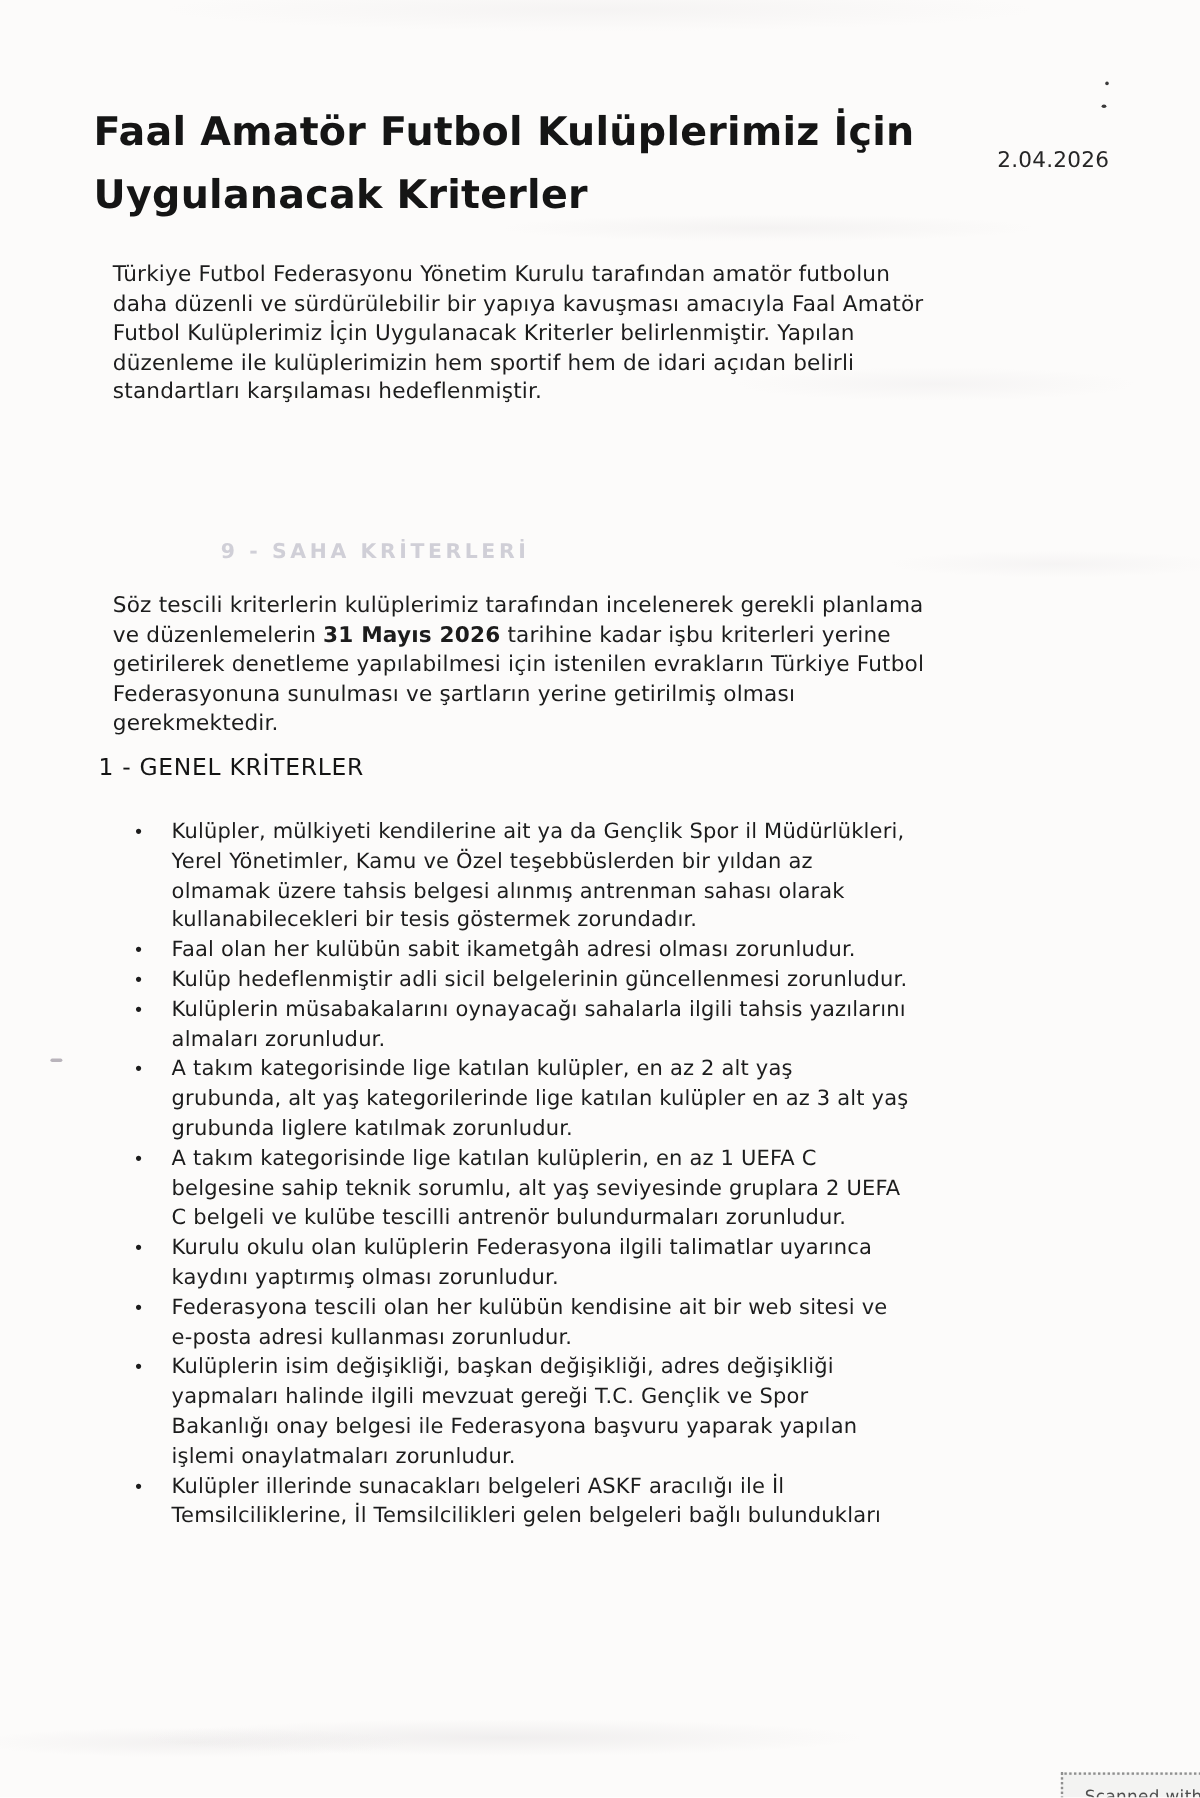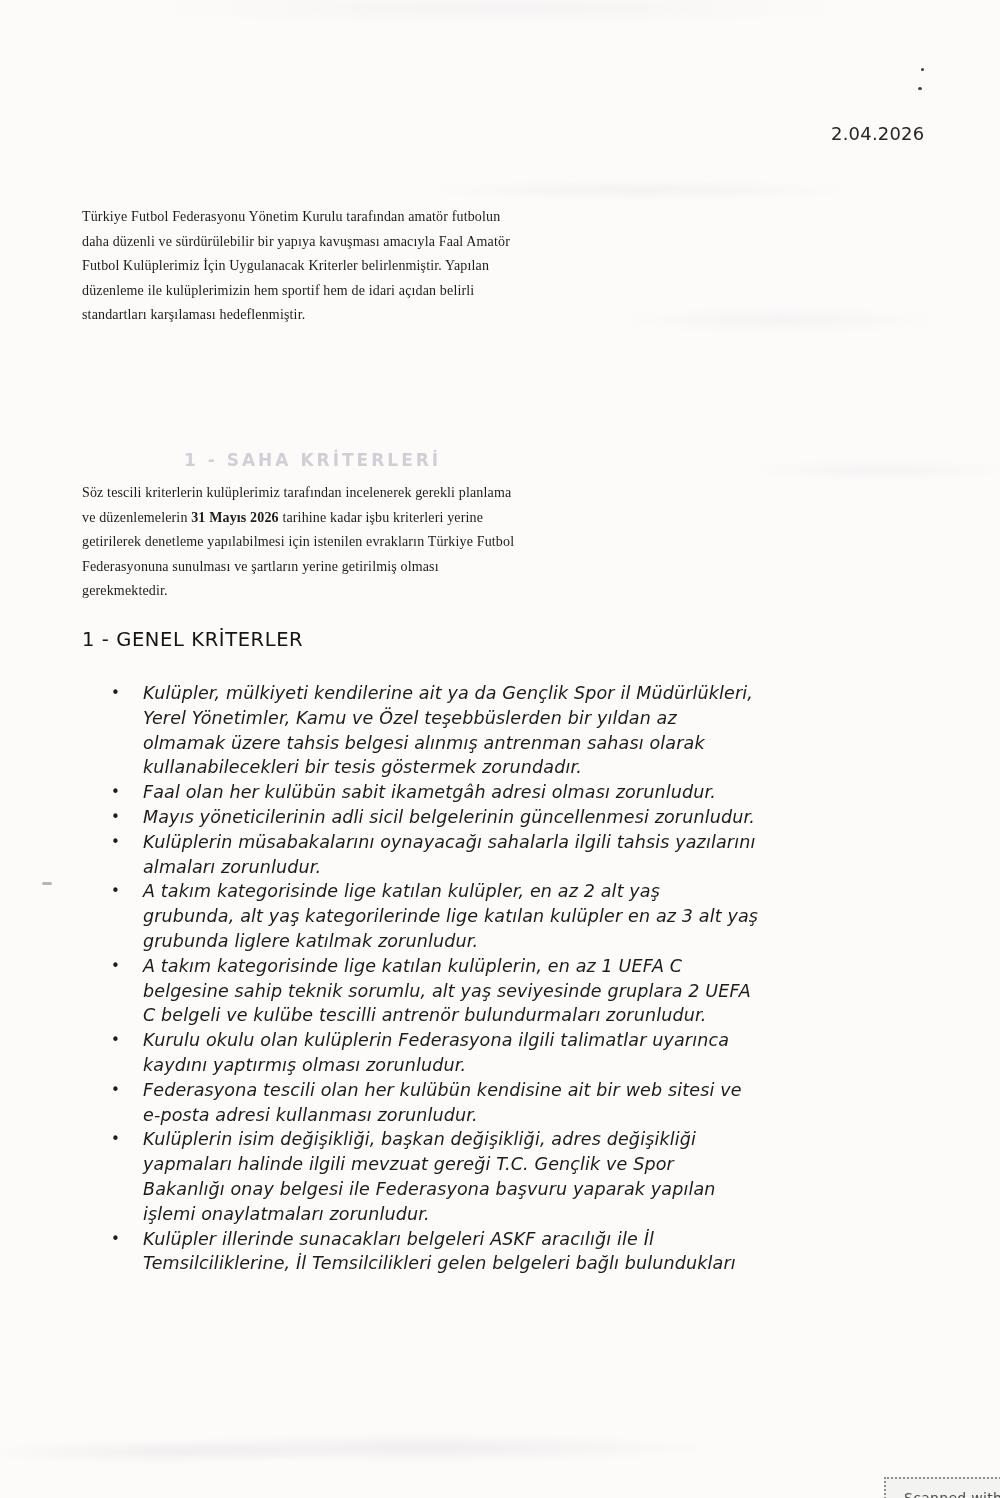--- a/index.html
+++ b/index.html
@@ -21,24 +21,23 @@
   .title{
     position:absolute;left:78px;top:84px;width:780px;margin:0;
     font-size:33px;font-weight:700;line-height:52px;letter-spacing:.2px;
     color:#151515;white-space:pre-line;
   }
   .doc-date{
     position:absolute;left:831px;top:123px;
     font-size:18px;letter-spacing:.2px;color:#262626;
   }
   .para{
-    position:absolute;left:82px;width:832px;margin:0;
-    font-size:14px;line-height:24.6px;letter-spacing:.15px;
+    position:absolute;left:82px;width:832px;margin:12px;
+    font-size:18px;line-height:24.6px;letter-spacing:.15px;
     white-space:pre-line;
-    font-family:Liberation Serif, serif;
   }
   .p1{top:205px}
   .p2{top:357px}
   .p3{top:481px}
   .para strong{font-weight:700;}
   .heading{
     position:absolute;left:82px;top:628px;margin:0;
     font-size:19.5px;font-weight:400;letter-spacing:.6px;color:#141414;
   }
   .criteria{
@@ -46,21 +45,21 @@
     margin:0;padding:0;list-style:none;
   }
   .criteria li{
     display:flex;
     font-size:17.5px;line-height:24.8px;letter-spacing:.15px;
   }
   .marker{
     flex:0 0 61px;box-sizing:border-box;padding-left:29px;
     font-size:15px;line-height:24.8px;color:#1c1c1c;
   }
-  .li-text{flex:1;white-space:pre-line;font-style:italic;}
+  .li-text{flex:1;white-space:pre-line;}
   .bleed{
     position:absolute;left:184px;top:450px;
     font-size:17px;font-weight:700;letter-spacing:3px;
     color:rgba(138,138,158,.38);
     filter:blur(.5px);
   }
   .speck{position:absolute;background:#3a3a3a;border-radius:50%;}
   .speck-1{left:921px;top:68px;width:3px;height:3px;}
   .speck-2{left:918px;top:87px;width:4px;height:3px;}
   .speck-3{left:42px;top:882px;width:10px;height:3px;background:#b9b4bb;border-radius:2px;}
@@ -69,55 +68,57 @@
     box-sizing:border-box;background:#f3f3f2;border:2px dotted #8f8f8f;
     padding:11px 0 0 18px;
     font-size:14px;color:#4e4e4e;letter-spacing:.3px;
   }
 </style>
 </head>
 <body>
 
 <div class="page">
 
+  <h1 class="title">Faal Amatör Futbol Kulüplerimiz İçin
+Uygulanacak Kriterler</h1>
 
   <div class="doc-date">2.04.2026</div>
 
   <p class="para p1">Türkiye Futbol Federasyonu Yönetim Kurulu tarafından amatör futbolun
 daha düzenli ve sürdürülebilir bir yapıya kavuşması amacıyla Faal Amatör
 Futbol Kulüplerimiz İçin Uygulanacak Kriterler belirlenmiştir. Yapılan
 düzenleme ile kulüplerimizin hem sportif hem de idari açıdan belirli
 standartları karşılaması hedeflenmiştir.</p>
 
 
   <p class="para p3"><span>Söz tescili kriterlerin kulüplerimiz tarafından incelenerek gerekli planlama
 ve düzenlemelerin </span><strong>31 Mayıs 2026</strong><span> tarihine kadar işbu kriterleri yerine
 getirilerek denetleme yapılabilmesi için istenilen evrakların Türkiye Futbol
 Federasyonuna sunulması ve şartların yerine getirilmiş olması
 gerekmektedir.</span></p>
 
-  <div class="bleed">1 - SAHA KRİTERLERİ</div>
+  <div class="bleed">9 - SAHA KRİTERLERİ</div>
 
   <h2 class="heading">1 - GENEL KRİTERLER</h2>
 
   <ul class="criteria">
     <li>
         <span class="marker">•</span>
         <span class="li-text">Kulüpler, mülkiyeti kendilerine ait ya da Gençlik Spor il Müdürlükleri,
 Yerel Yönetimler, Kamu ve Özel teşebbüslerden bir yıldan az
 olmamak üzere tahsis belgesi alınmış antrenman sahası olarak
 kullanabilecekleri bir tesis göstermek zorundadır.</span>
       </li>
     <li>
         <span class="marker">•</span>
         <span class="li-text">Faal olan her kulübün sabit ikametgâh adresi olması zorunludur.</span>
       </li>
     <li>
         <span class="marker">•</span>
-        <span class="li-text">Mayıs yöneticilerinin adli sicil belgelerinin güncellenmesi zorunludur.</span>
+        <span class="li-text">Kulüp hedeflenmiştir adli sicil belgelerinin güncellenmesi zorunludur.</span>
       </li>
     <li>
         <span class="marker">•</span>
         <span class="li-text">Kulüplerin müsabakalarını oynayacağı sahalarla ilgili tahsis yazılarını
 almaları zorunludur.</span>
       </li>
     <li>
         <span class="marker">•</span>
         <span class="li-text">A takım kategorisinde lige katılan kulüpler, en az 2 alt yaş
 grubunda, alt yaş kategorilerinde lige katılan kulüpler en az 3 alt yaş

